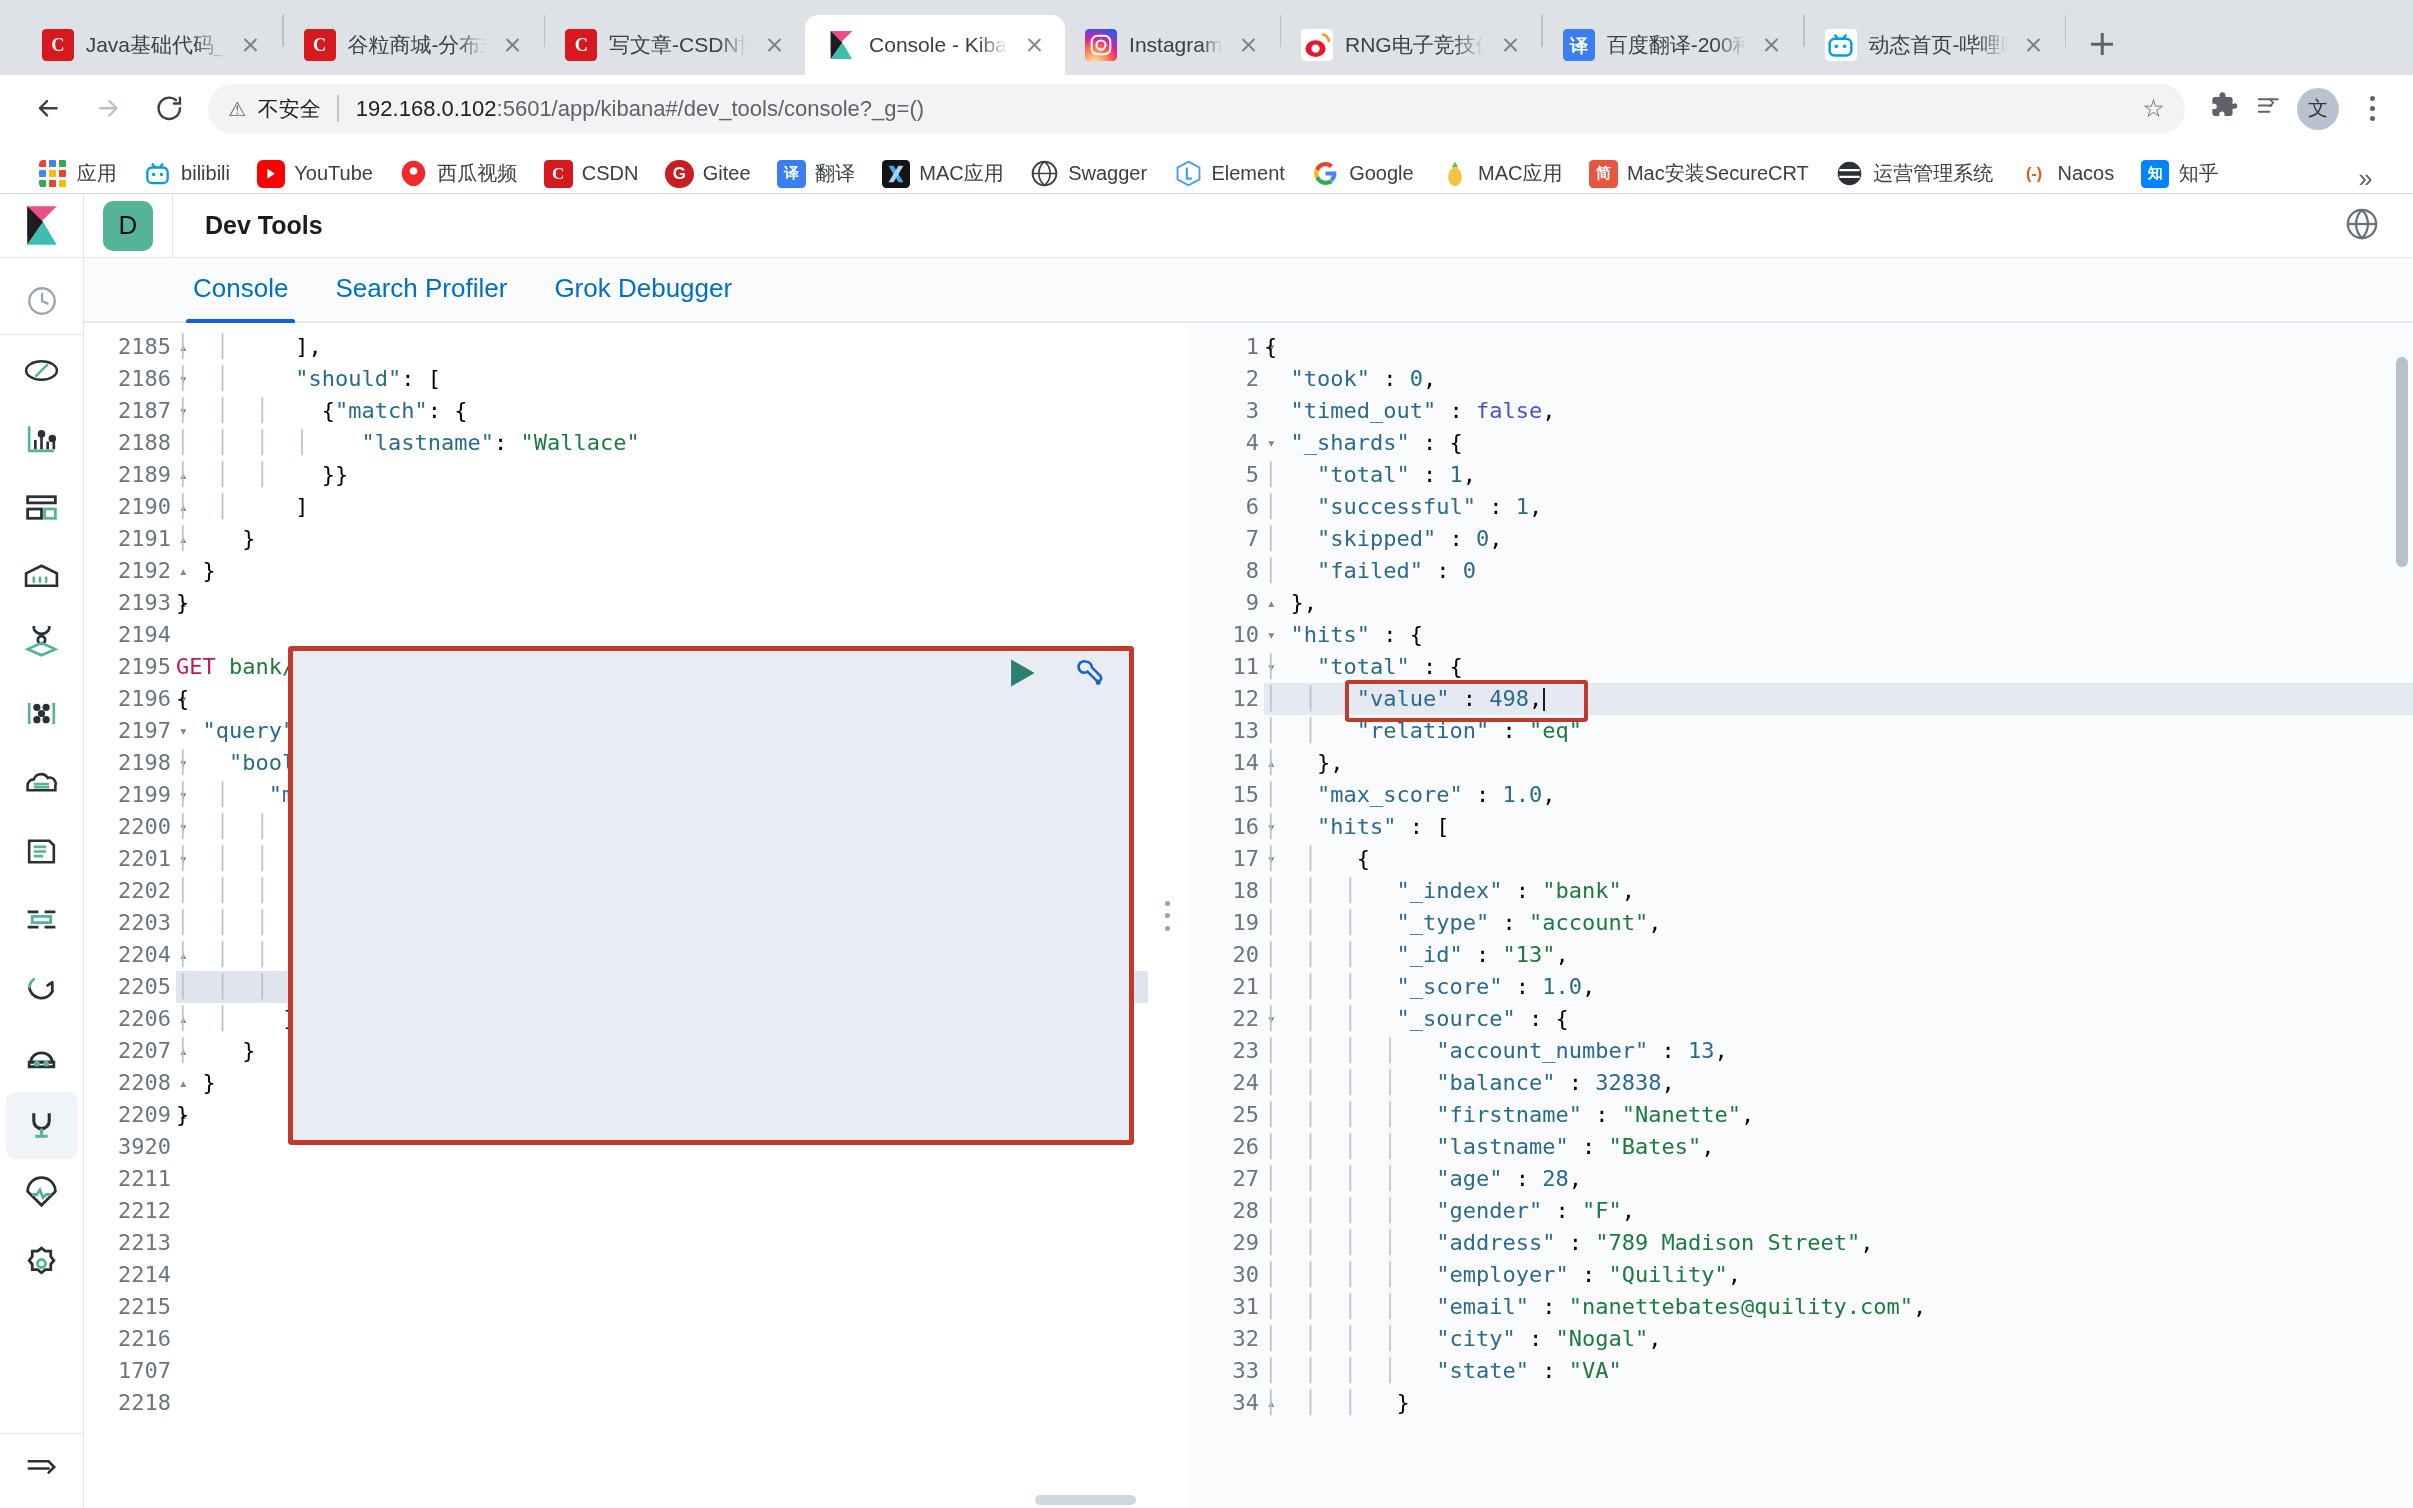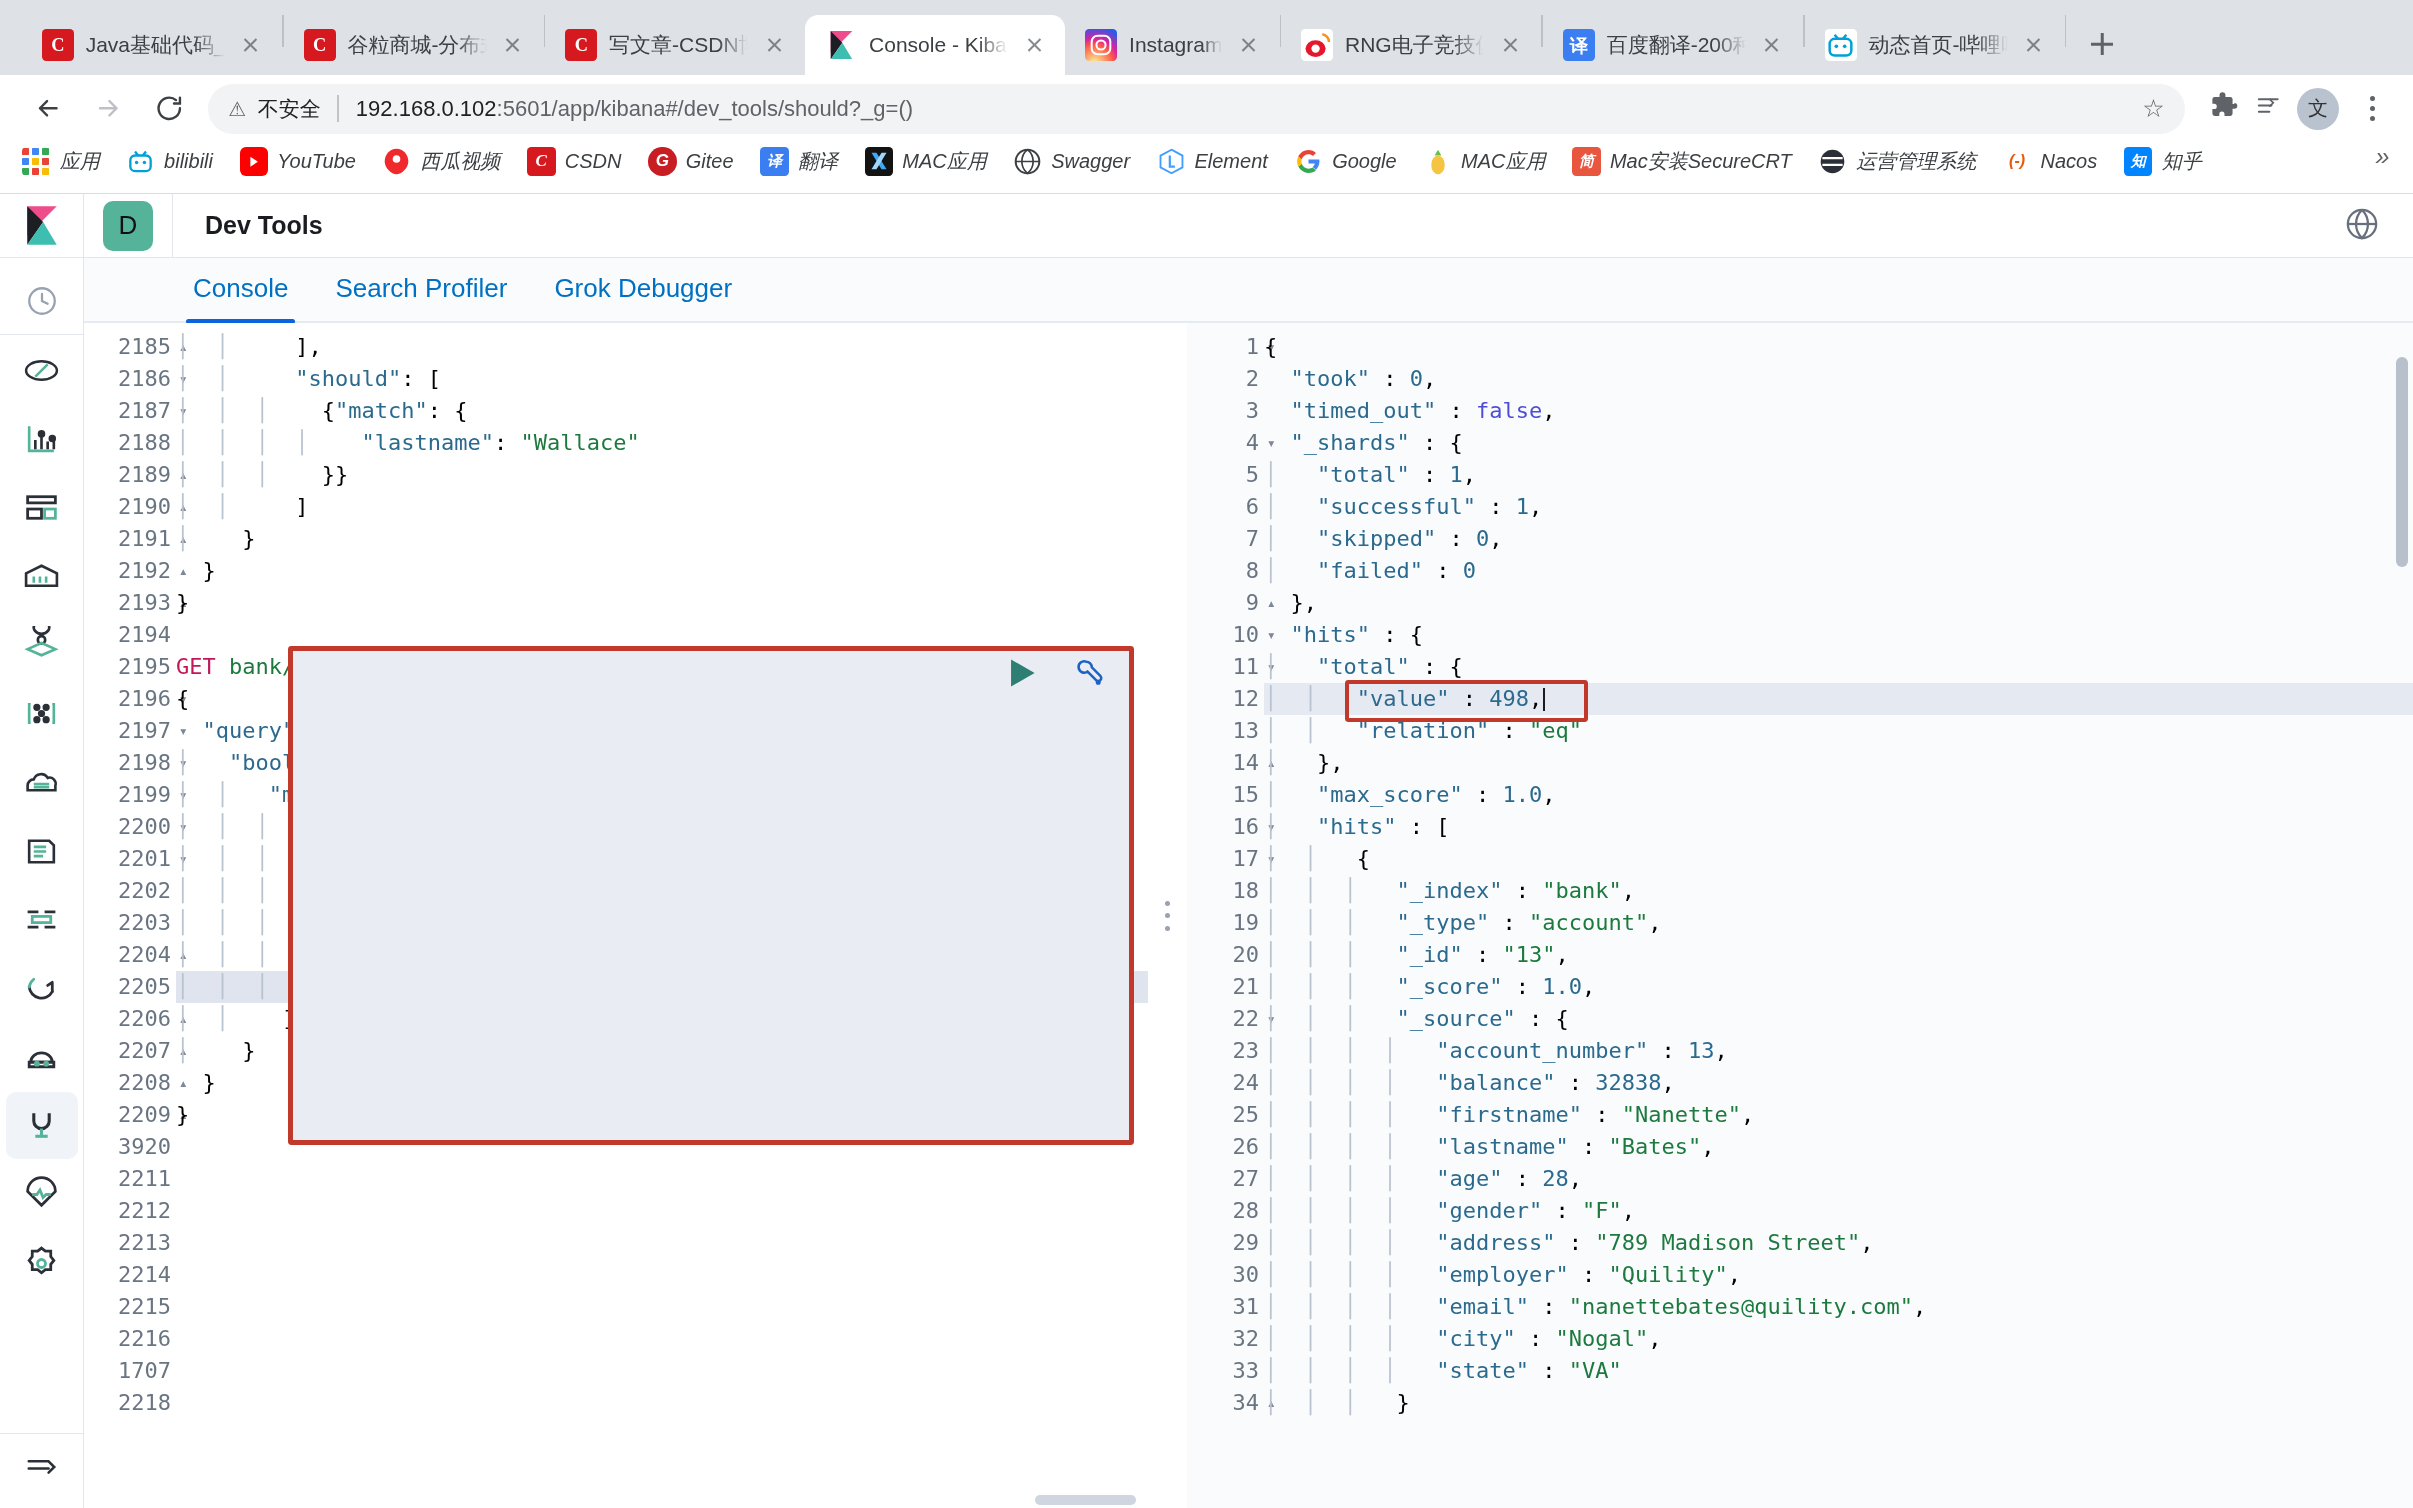--- a/index.html
+++ b/index.html
@@ -80,22 +80,22 @@
   .staricon { font-size:25px; color:#5f6368; }
   .extico   { font-size:22.6px; }
   .avatar-chip {
     width:42px; height:42px; border-radius:50%; background:#b9c2cf;
     color:#333; font-size:20px; display:flex; align-items:center; justify-content:center;
   }
   .kebab { width:37px; display:flex; flex-direction:column; align-items:center; gap:5px; }
   .kebab i { width:5px; height:5px; border-radius:50%; background:#5f6368; display:block; }
 
   .bookmarks {
-    height:52px; background:#fff; display:flex; align-items:flex-start; gap:6.7px;
-    padding:0 12px; border-bottom:1.7px solid #dadce0; flex:none; overflow:hidden;font-style:italic;
+    height:52px; background:#fff; display:flex; align-items:flex-end; gap:6.7px;
+    padding:0 29px; border-bottom:1.7px solid #dadce0; flex:none; overflow:hidden;
   }
   .bm { display:flex; align-items:center; gap:9.2px; padding:5px 10px; border-radius:6.7px;
         white-space:nowrap; flex:none; }
   .bm .bmicon { width:28.5px; height:28.5px; flex:none; border-radius:4.2px;
                 display:flex; align-items:center; justify-content:center;
                 font-size:17px; color:#fff; font-weight:bold; overflow:hidden; }
   .bm .bmlbl { font-size:20px; color:#3c4043; }
   .bm-overflow { margin-left:auto; font-size:25px; color:#5f6368; padding:0 11.7px; flex:none; }
   .apps-grid { display:grid; grid-template-columns:repeat(3,6.7px); grid-template-rows:repeat(3,6.7px);
                gap:3.4px; width:28.5px; }
@@ -305,21 +305,21 @@
       <svg width="28.5" height="28.5" viewBox="0 0 24 24" fill="none" stroke="#3c4043" stroke-width="2" stroke-linecap="round">
         <path d="M21 12a9 9 0 1 1-3.3-6.9"></path>
           <path d="M21 3v5h-5"></path>
       </svg>
     </span>
 
     <div class="omnibox">
       <span class="warnicon">⚠</span>
       <span class="nosecure">不安全</span>
       <span class="omnisep"></span>
-      <span class="urltext"><span>192.168.0.102</span><span class="dim">:5601/app/kibana#/dev_tools/should?_g=()</span></span>
+      <span class="urltext"><span>192.168.0.102</span><span class="dim">:5601/app/kibana#/dev_tools/console?_g=()</span></span>
       <span style="flex:1"></span>
       <span class="staricon">☆</span>
     </div>
 
     <div class="omni-right">
       <span class="extico">
         <svg width="28.5" height="28.5" viewBox="0 0 24 24" fill="#5f6368">
           <path d="M20.5 11H19V7a2 2 0 0 0-2-2h-4V3.5a2.5 2.5 0 0 0-5 0V5H4a2 2 0 0 0-2 2v3.8h1.5a2.2 2.2 0 0 1 0 4.4H2V19a2 2 0 0 0 2 2h3.8v-1.5a2.2 2.2 0 0 1 4.4 0V21H17a2 2 0 0 0 2-2v-4h1.5a2.5 2.5 0 0 0 0-5z"></path>
         </svg>
       </span>

